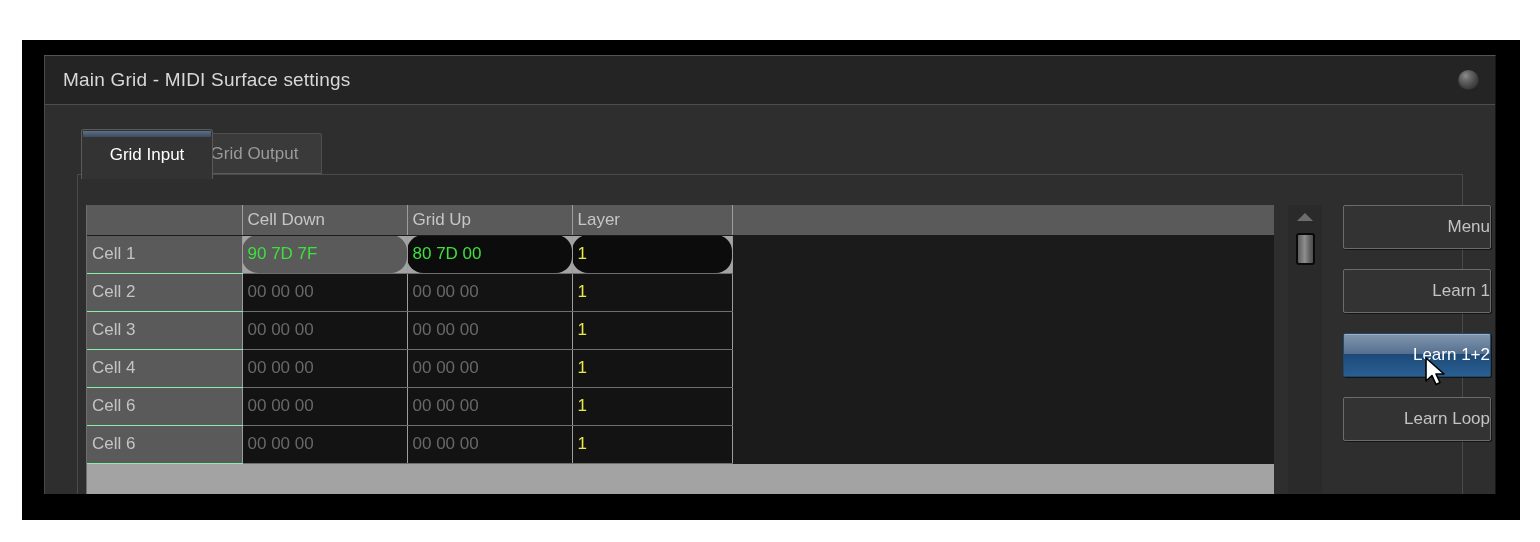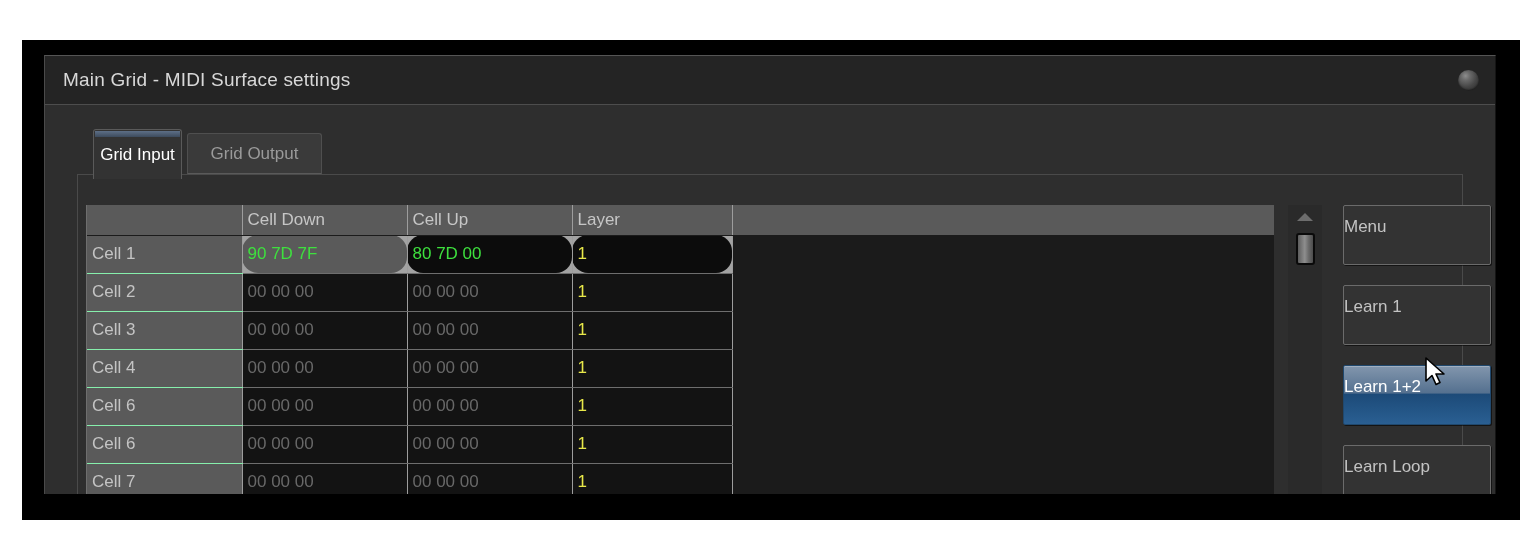--- a/index.html
+++ b/index.html
@@ -89,22 +89,22 @@
     position: absolute;
     top: 0;
     height: 45px;
     box-sizing: border-box;
     font-size: 17px;
     line-height: 44px;
     text-align: center;
     border-radius: 3px 3px 0 0;
   }
   .tab.active {
-    left: 16px;
-    width: 89px;
+    left: 4px;
+    width: 132px;
     background: #333333;
     color: #ffffff;
     border: 1px solid #5a5a5a;
     border-bottom: none;
     z-index: 3;
     padding-top: 5px;
     height: 50px;
     line-height: 40px;
   }
   .tab.active::before {
@@ -242,30 +242,30 @@
   
   #buttonbar {
     position: absolute;
     left: 1298px;
     top: 149px;
     width: 150px;
   }
   .btn {
     position: relative;
     width: 148px;
-    height: 60px;
+    height: 44px;
     margin-bottom: 20px;
     box-sizing: border-box;
     border: 1px solid #6b6b6b;
     border-radius: 2px;
     background: #333333;
     color: #c3c3c3;
     font-size: 17px;
     line-height: 42px;
-    text-align: left;
+    text-align: right;
     box-shadow: 1px 1px 0 rgba(0,0,0,0.55);
   }
   .btn.highlight {
     color: #ffffff;
     border: 1px solid #20486d;
     background:
       linear-gradient(to bottom,
         #8296ad 0%,
         #54708f 47%,
         #1c4a78 48%,
@@ -310,21 +310,21 @@
           <col class="c-label">
             <col class="c-down">
             <col class="c-up">
             <col class="c-layer">
             <col class="c-rest">
         </colgroup>
         <thead>
           <tr>
             <th></th>
             <th>Cell Down</th>
-            <th>Cell Up</th>
+            <th>Grid Up</th>
             <th>Layer</th>
             <th class="h-rest"></th>
           </tr>
         </thead>
         <tbody id="grid-body">
             <tr class="row-first">
               <td class="rowlabel">Cell 1</td>
               <td class="val active sel">90 7D 7F</td>
               <td class="val active">80 7D 00</td>
               <td class="layer">1</td>
@@ -358,27 +358,20 @@
               <td class="layer">1</td>
               <td class="rest"></td>
             </tr>
             <tr>
               <td class="rowlabel">Cell 6</td>
               <td class="val">00 00 00</td>
               <td class="val">00 00 00</td>
               <td class="layer">1</td>
               <td class="rest"></td>
             </tr>
-            <tr>
-              <td class="rowlabel">Cell 7</td>
-              <td class="val">00 00 00</td>
-              <td class="val">00 00 00</td>
-              <td class="layer">1</td>
-              <td class="rest"></td>
-            </tr>
           </tbody>
       </table>
     </div>
 
     <div id="scrollbar">
       <div id="sb-up"></div>
       <div id="sb-thumb"></div>
     </div>
 
     <div id="buttonbar">

